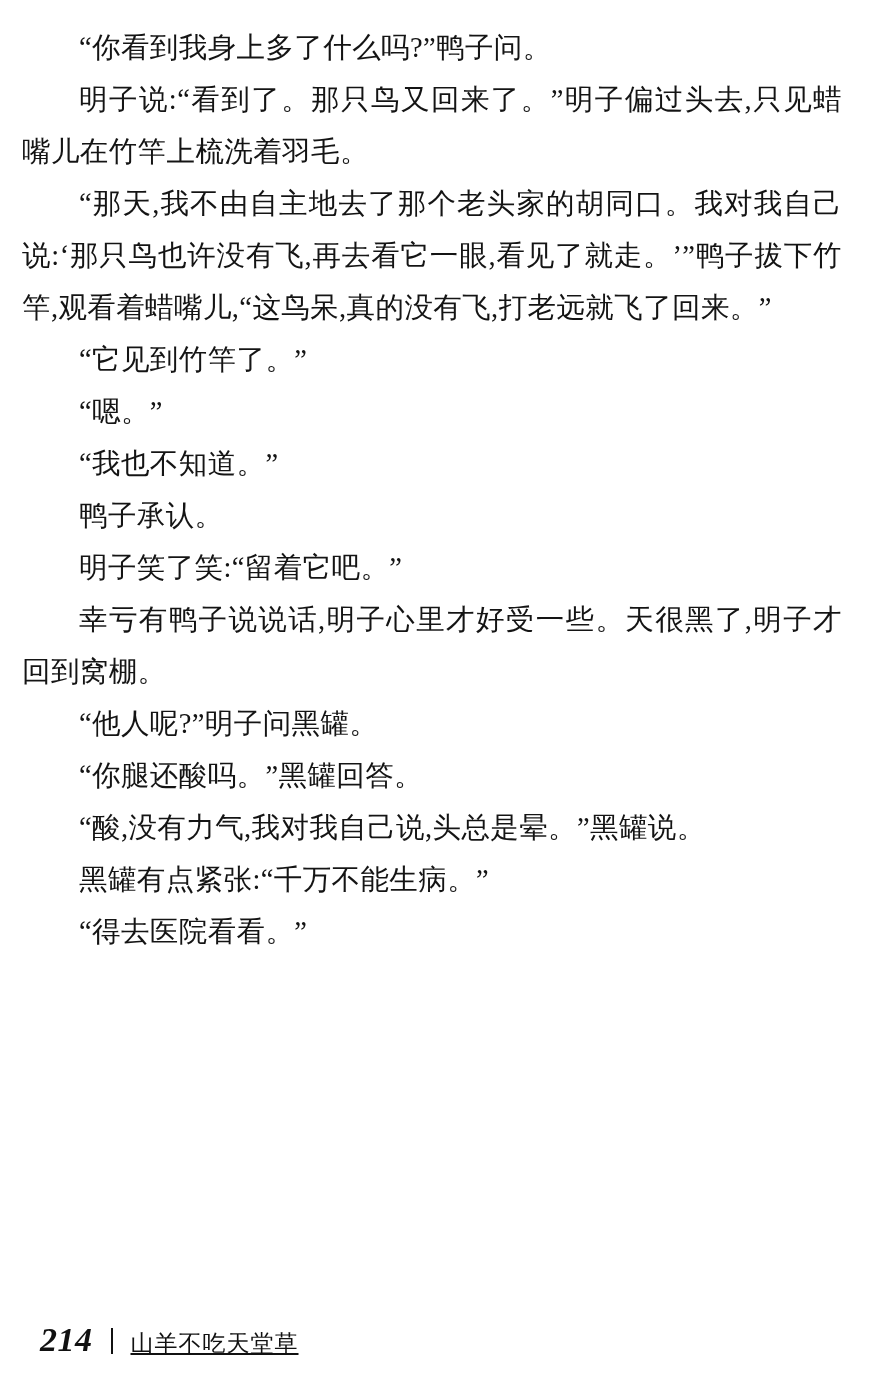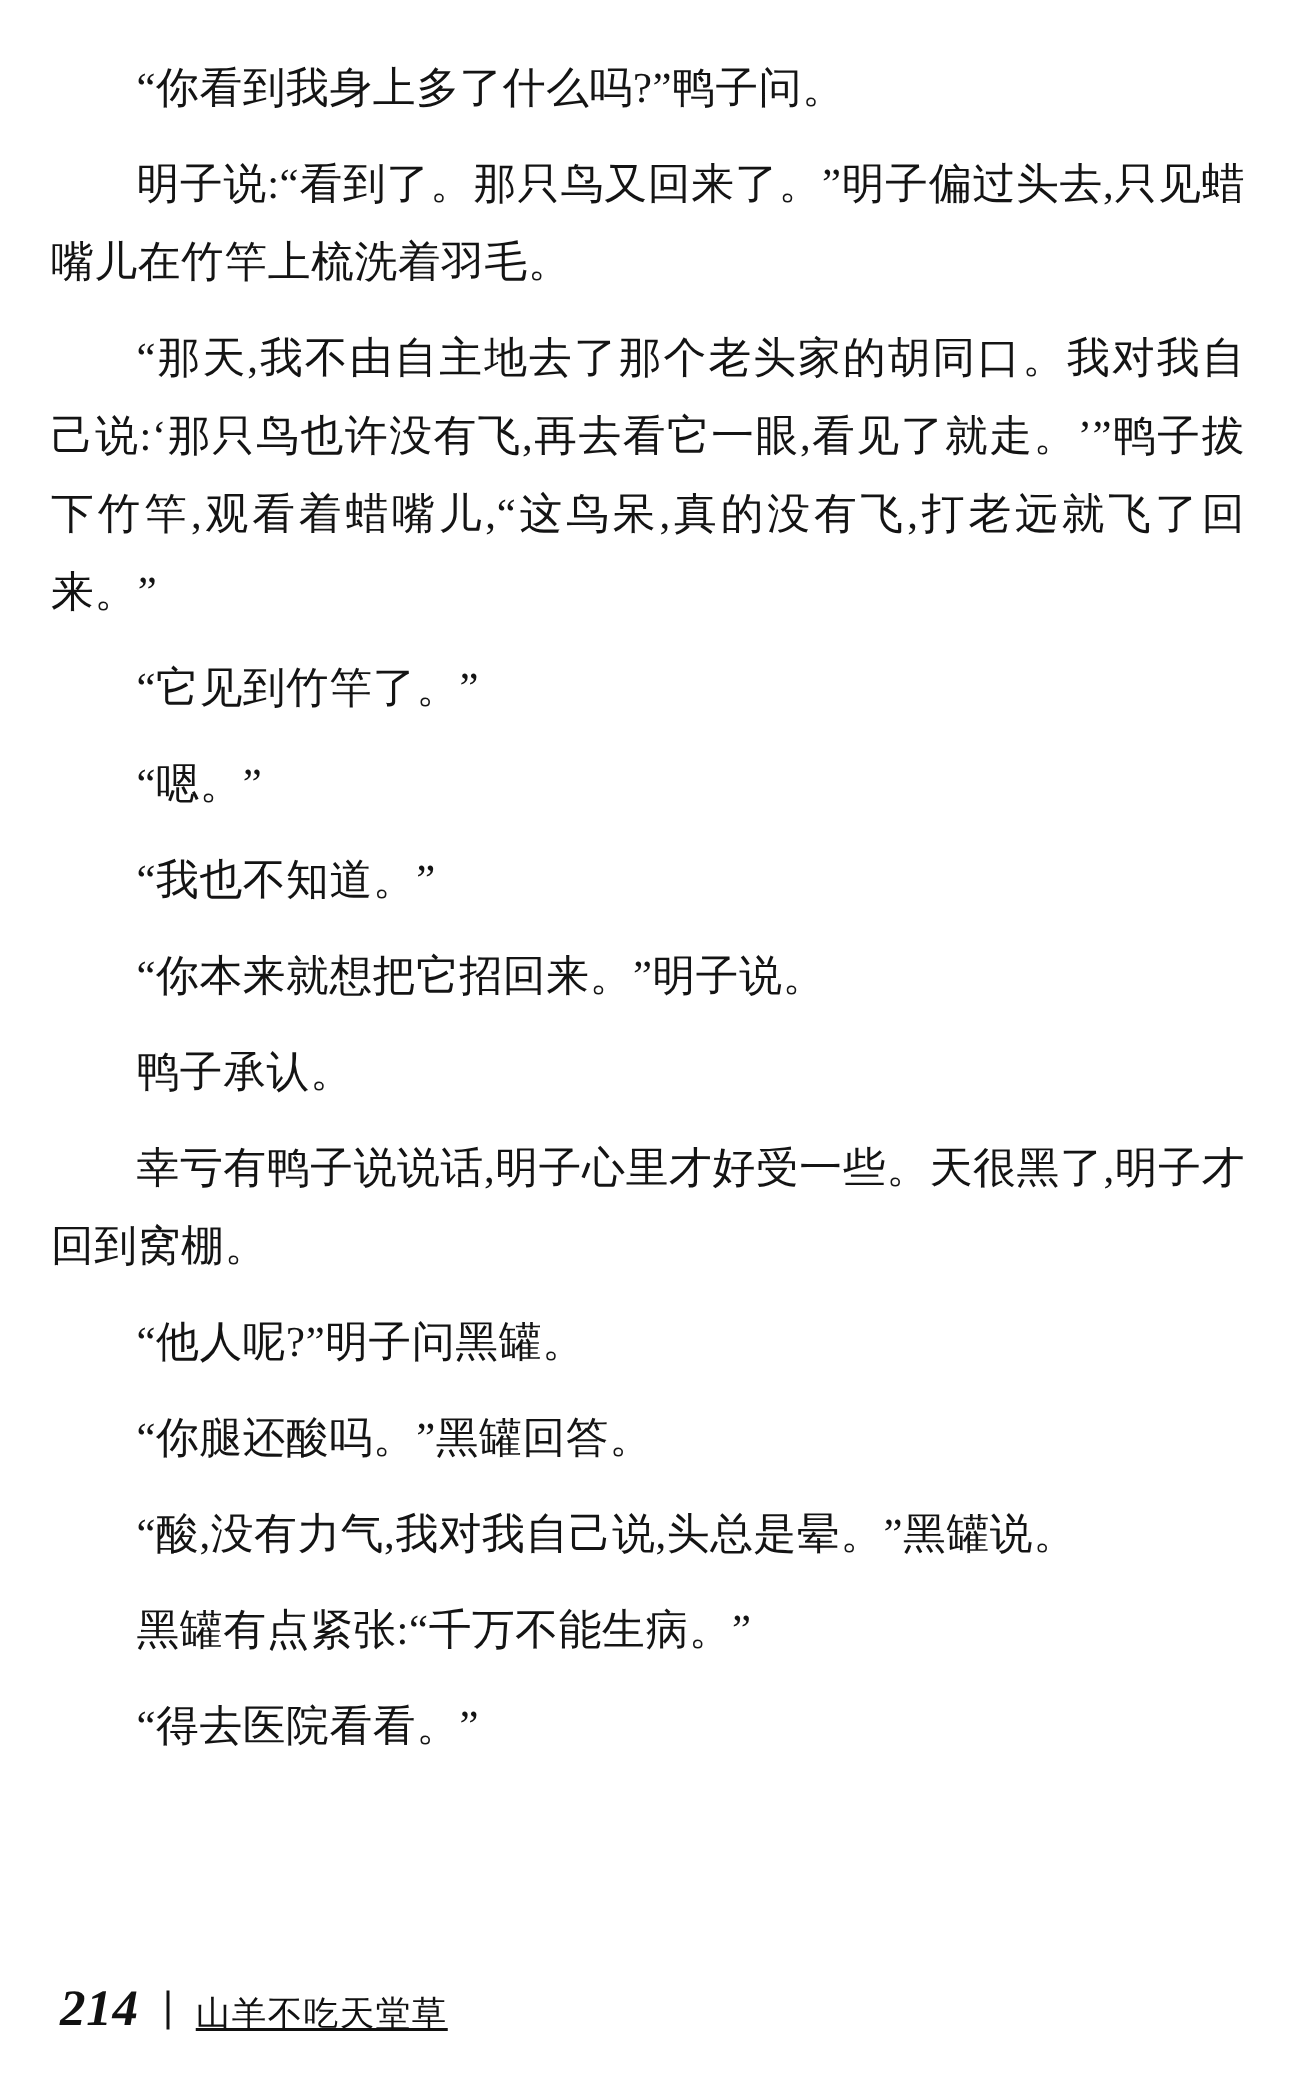--- a/index.html
+++ b/index.html
@@ -24,21 +24,21 @@
     padding: 22px 30px 0 22px;
   }
   .body-text {
     font-size: 28.5px;
     line-height: 52px;
     letter-spacing: 0.4px;
     text-align: justify;
     text-justify: inter-character;
   }
   .body-text p {
-    margin: 12px;
+    margin: 0;
     text-indent: 2em;
     white-space: normal;
   }
   .footer {
     position: absolute;
     left: 40px;
     bottom: 32px;
     display: flex;
     align-items: baseline;
     gap: 0;
@@ -71,22 +71,22 @@
 <body>
 
 <div class="page">
   <div class="body-text">
     <p>“你看到我身上多了什么吗?”鸭子问。</p>
     <p>明子说:“看到了。那只鸟又回来了。”明子偏过头去,只见蜡嘴儿在竹竿上梳洗着羽毛。</p>
     <p>“那天,我不由自主地去了那个老头家的胡同口。我对我自己说:‘那只鸟也许没有飞,再去看它一眼,看见了就走。’”鸭子拔下竹竿,观看着蜡嘴儿,“这鸟呆,真的没有飞,打老远就飞了回来。”</p>
     <p>“它见到竹竿了。”</p>
     <p>“嗯。”</p>
     <p>“我也不知道。”</p>
-    <p>“你本来就想把它招回来。”明子说。</p>
     <p>鸭子承认。</p>
+    <p>明子笑了笑:“留着它吧。”</p>
     <p>幸亏有鸭子说说话,明子心里才好受一些。天很黑了,明子才回到窝棚。</p>
     <p>“他人呢?”明子问黑罐。</p>
     <p>“你腿还酸吗。”黑罐回答。</p>
     <p>“酸,没有力气,我对我自己说,头总是晕。”黑罐说。</p>
     <p>黑罐有点紧张:“千万不能生病。”</p>
     <p>“得去医院看看。”</p>
   </div>
 </div>
 
 <div class="footer">

